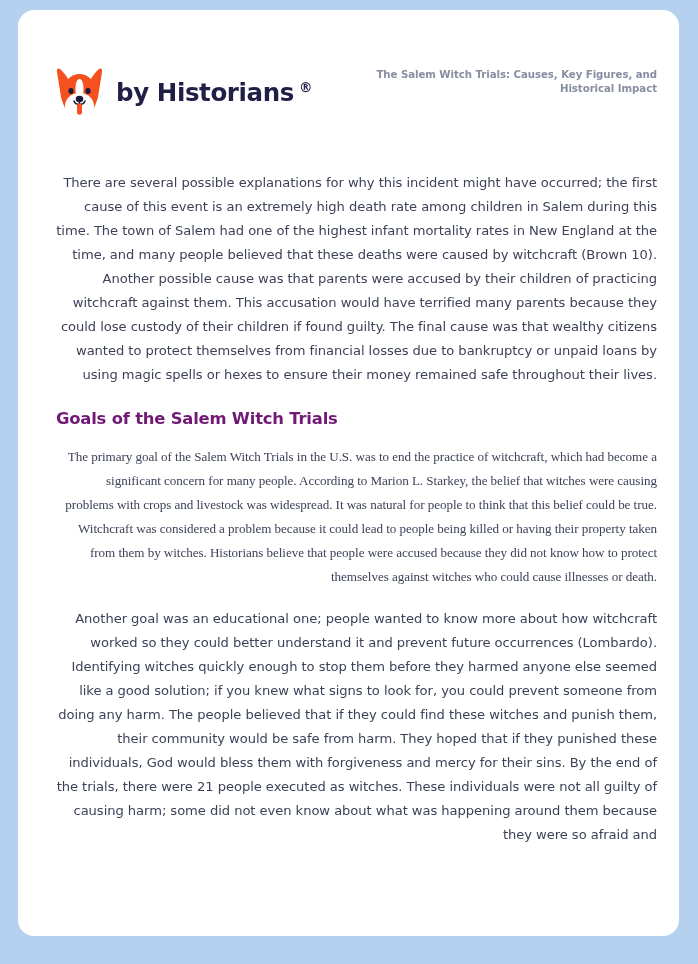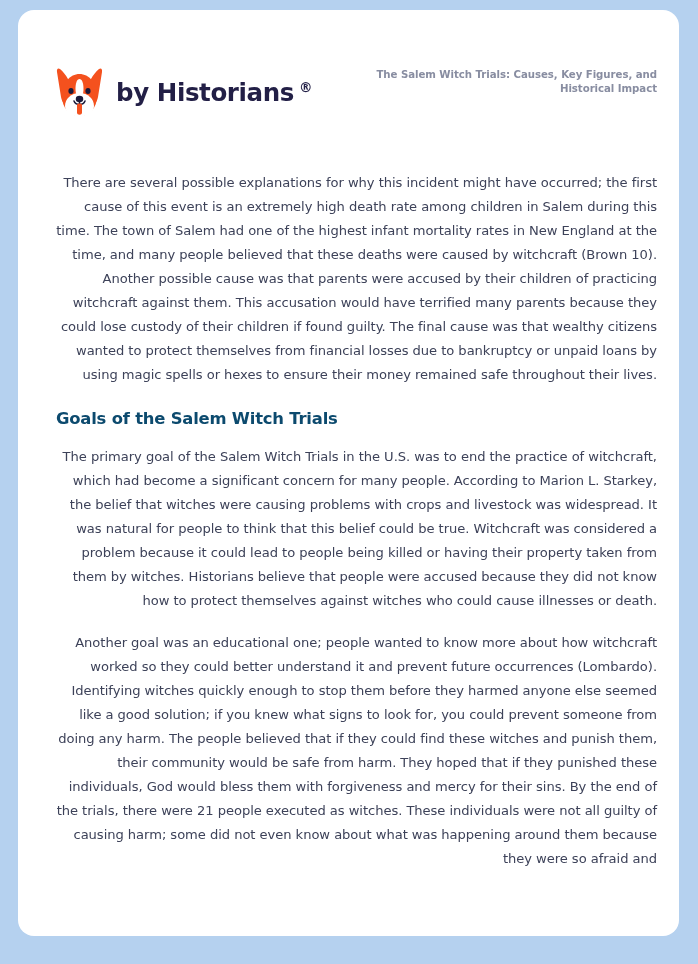--- a/index.html
+++ b/index.html
@@ -100,27 +100,27 @@
   .para {
     font-family: "DejaVu Sans", sans-serif;
     font-size: 13.1px;
     line-height: 24px;
     color: #3d4259;
     text-align: right;
     margin-bottom: 22px;
     letter-spacing: -0.05px;
   }
 
-  .para.tight { margin-bottom: 18px; }
+  .para.tight { margin-bottom: 18px; font-family: Liberation Serif, serif; }
 
   .section-heading {
     font-family: "DejaVu Sans", sans-serif;
     font-size: 16.4px;
     font-weight: bold;
-    color: #0c4a6e;
+    color: #701a75;
     margin: 20px 0 17px 0;
     letter-spacing: -0.2px;
   }
 
   .para:last-child { margin-bottom: 16px; }
 </style>
 </head>
 <body>
 
 <div class="page-card">

